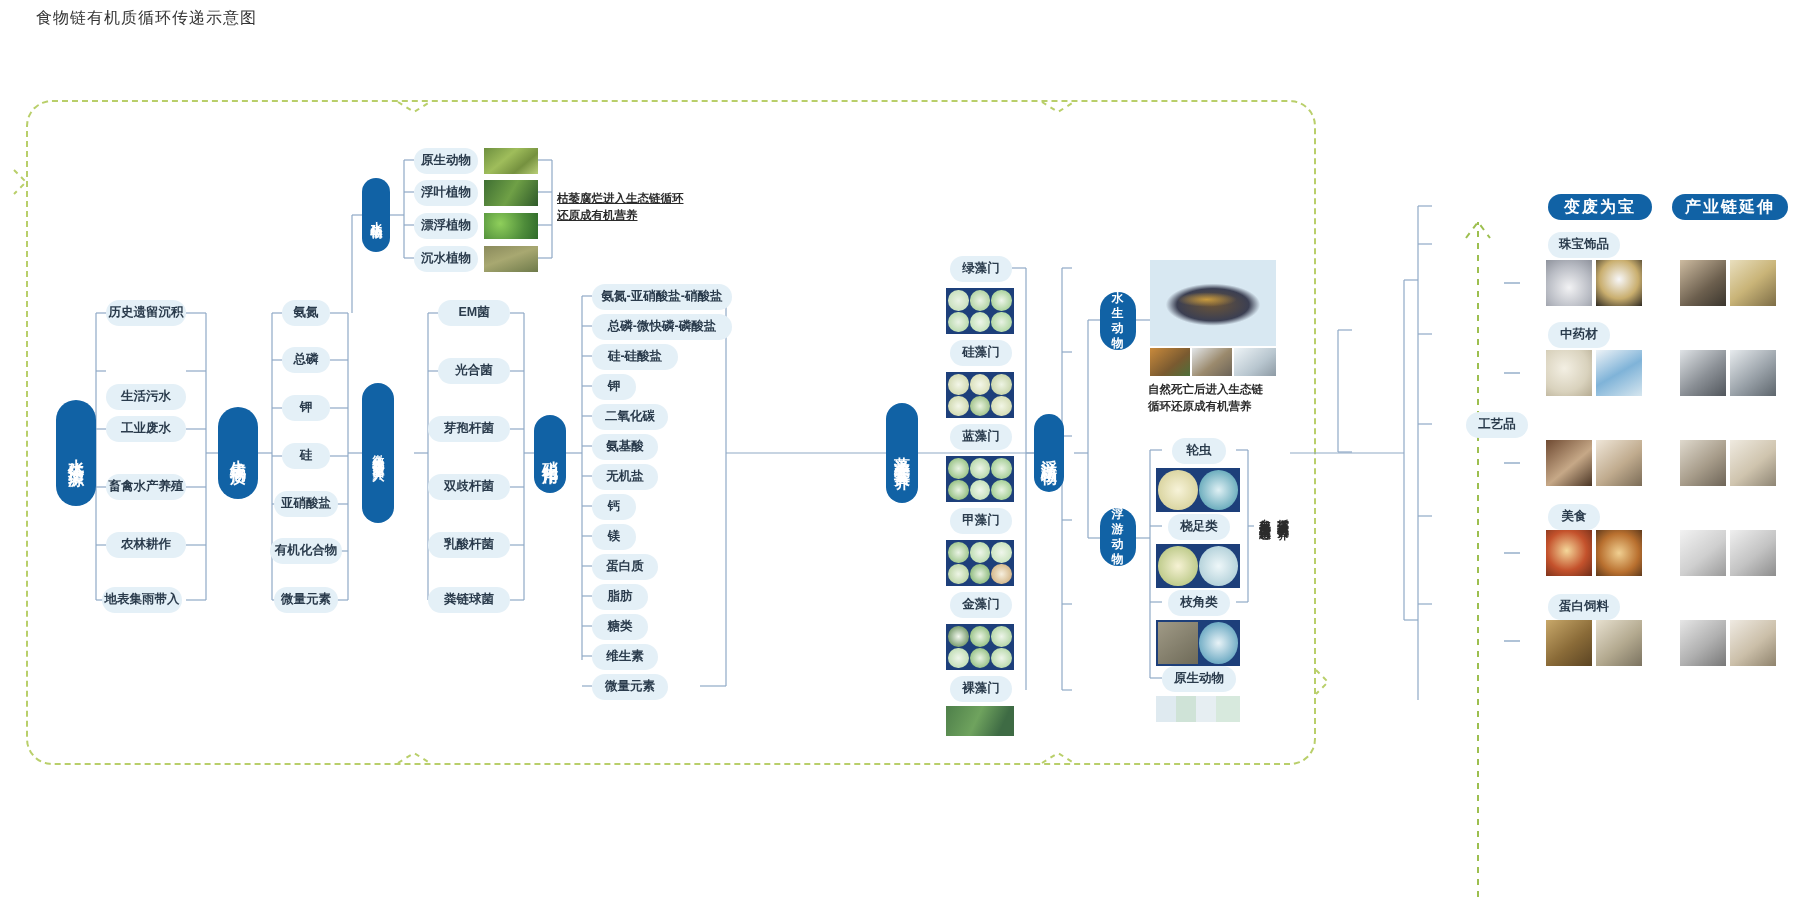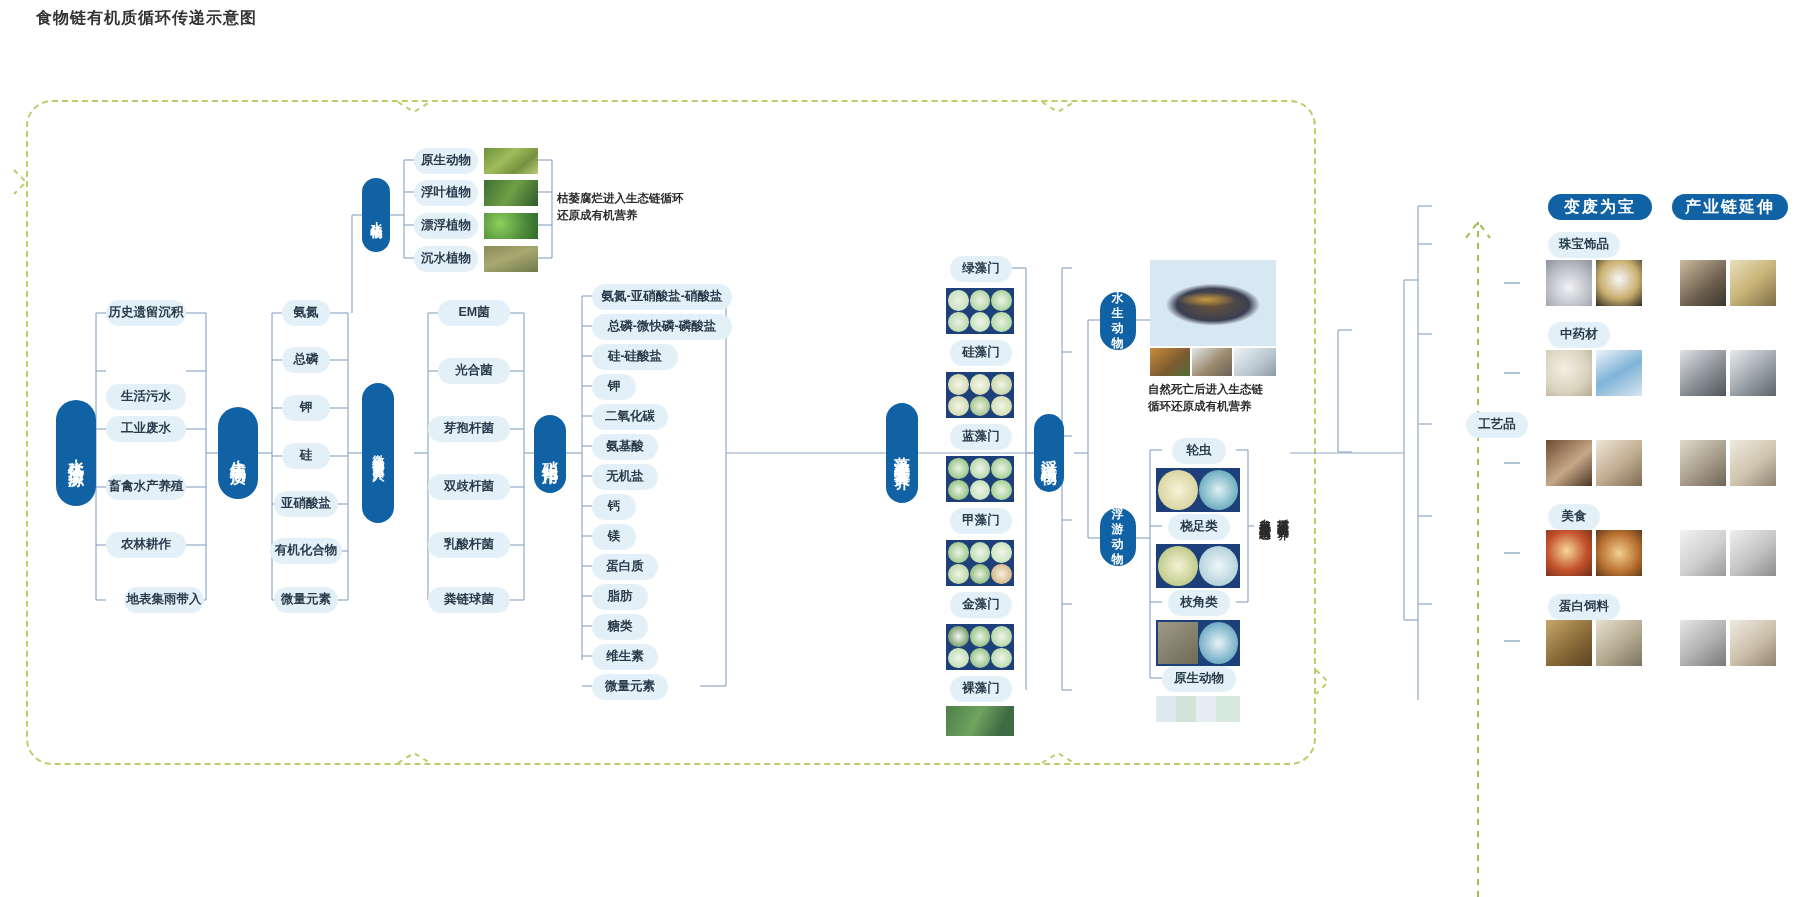--- a/index.html
+++ b/index.html
@@ -14,21 +14,21 @@
   }
   
   #title-block { position:absolute; left:36px; top:4px; }
   #main-title {
     font-size:27px; letter-spacing:1.4px; color:#3a3a3a;
     font-weight:400; line-height:34px; white-space:nowrap;
     font-family:"Liberation Sans","DejaVu Sans",sans-serif;
   }
   #sub-title {
     font-size:16px; color:#333; margin-top:4px; letter-spacing:1px;
-    font-weight:700;
+    font-weight:400;
   }
   
   #frame {
     position:absolute; left:26px; top:100px; width:1290px; height:665px;
     border:2px dashed #b9cf6a; border-radius:26px;
     pointer-events:none;
   }
   
   #wires { position:absolute; left:0; top:0; width:1800px; height:897px; }
   
@@ -254,21 +254,21 @@
   </g>
 </svg>
 
 <div class="node dark" style="left:56px; top:400px; width:40px; height:106px;">水体污染源</div>
 
 <div class="node light" style="left:106px; top:300px; width:80px;">历史遗留沉积</div>
 <div class="node light" style="left:106px; top:358px; width:80px;margin-top:26px;">生活污水</div>
 <div class="node light" style="left:106px; top:416px; width:80px;">工业废水</div>
 <div class="node light" style="left:106px; top:474px; width:80px;">畜禽水产养殖</div>
 <div class="node light" style="left:106px; top:532px; width:80px;">农林耕作</div>
-<div class="node light" style="left:124px; top:587px; width:80px;">地表集雨带入</div>
+<div class="node light" style="left:102px; top:587px; width:80px;">地表集雨带入</div>
 
 <div class="node dark" style="left:218px; top:407px; width:40px; height:92px;">生成物质</div>
 
 <div class="node light" style="left:282px; top:300px; width:48px;">氨氮</div>
 <div class="node light" style="left:282px; top:347px; width:48px;">总磷</div>
 <div class="node light" style="left:282px; top:395px; width:48px;">钾</div>
 <div class="node light" style="left:282px; top:443px; width:48px;">硅</div>
 <div class="node light" style="left:274px; top:491px; width:64px;">亚硝酸盐</div>
 <div class="node light" style="left:270px; top:538px; width:72px;">有机化合物</div>
 <div class="node light" style="left:274px; top:587px; width:64px;">微量元素</div>
@@ -286,21 +286,21 @@
 <div class="pbox" style="left:484px; top:180px; width:54px; height:26px;">
   <i style="background:linear-gradient(120deg,#3f6f33,#6fa046 50%,#2f5a2a);"></i>
 </div>
 <div class="pbox" style="left:484px; top:213px; width:54px; height:26px;">
   <i style="background:radial-gradient(circle at 30% 40%,#8fcf5b,#4e8c3a 60%,#2f6a2a);"></i>
 </div>
 <div class="pbox" style="left:484px; top:246px; width:54px; height:26px;">
   <i style="background:linear-gradient(160deg,#8a8a5c,#a8a871 45%,#6e7a4a);"></i>
 </div>
 
-<div class="note" style="left:557px; top:190px; width:150px;">枯萎腐烂进入生态链循环
+<div class="note" style="left:557px; top:190px; width:150px;text-decoration:underline;">枯萎腐烂进入生态链循环
 还原成有机营养</div>
 
 <div class="node dark" style="left:362px; top:383px; width:32px; height:140px; font-size:12px; letter-spacing:2px;">微生物有益菌介入</div>
 
 <div class="node light" style="left:438px; top:300px; width:72px;">EM菌</div>
 <div class="node light" style="left:438px; top:358px; width:72px;">光合菌</div>
 <div class="node light" style="left:428px; top:416px; width:82px;">芽孢杆菌</div>
 <div class="node light" style="left:428px; top:474px; width:82px;">双歧杆菌</div>
 <div class="node light" style="left:428px; top:532px; width:82px;">乳酸杆菌</div>
 <div class="node light" style="left:428px; top:587px; width:82px;">粪链球菌</div>

